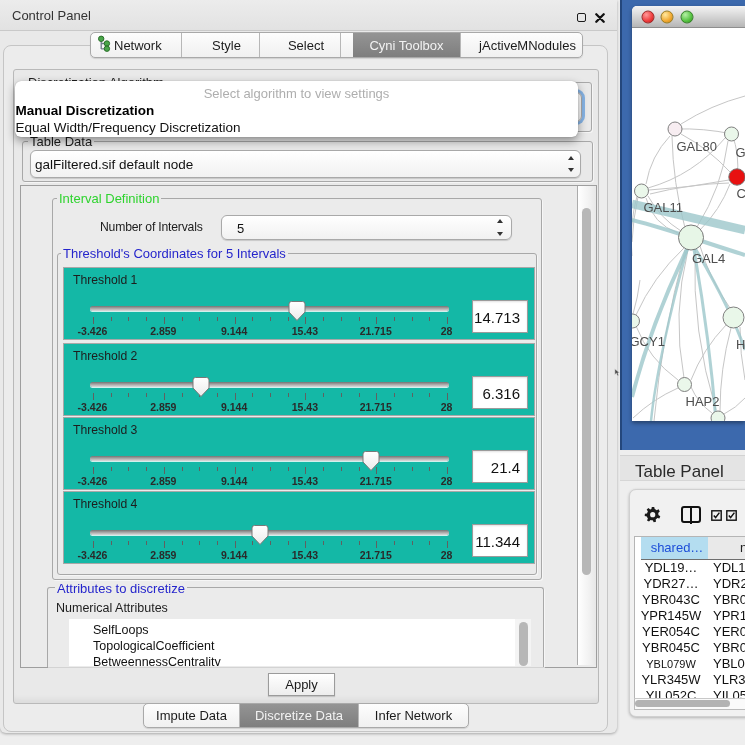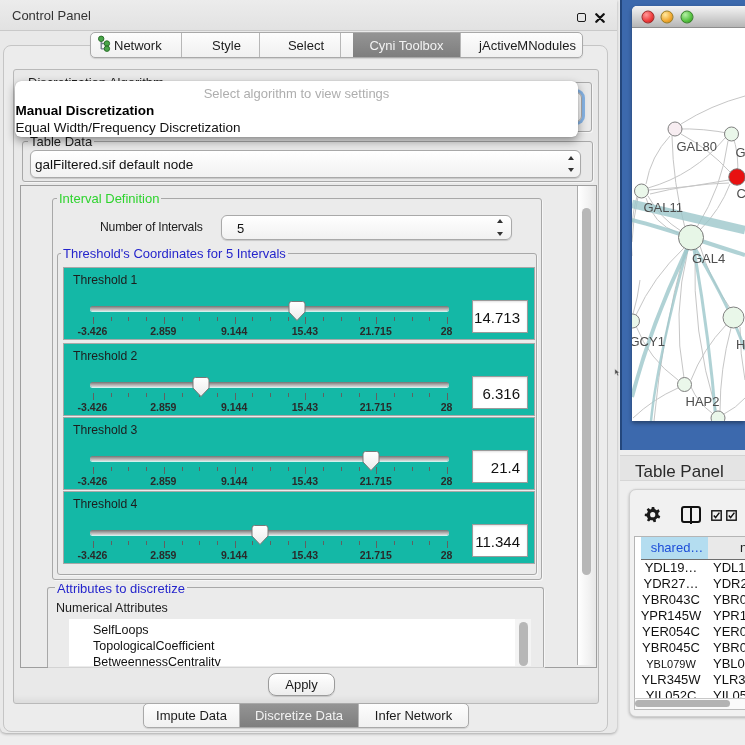--- a/index.html
+++ b/index.html
@@ -36,21 +36,21 @@
 .tick-lbl{position:absolute;transform:translateX(-50%);font-size:10.5px;font-weight:bold;color:#2a2a2a;white-space:nowrap;}
 .valbox{position:absolute;width:54px;height:31px;background:#fff;border:1px solid #9b9b9b;box-shadow:inset 0 1px 2px rgba(0,0,0,.12);}
 .valbox span{position:absolute;right:7px;top:50%;transform:translateY(-50%);font-size:15px;color:#111;}
 .thumb{position:absolute;width:18px;height:20px;margin-left:-9px;}
 
 .list{position:absolute;background:#fff;overflow:hidden;}
 .li{font-size:12.5px;color:#111;height:16px;line-height:16px;padding-left:24px;white-space:nowrap;}
 
 .sbtrackv{position:absolute;background:linear-gradient(90deg,#ffffff,#f2f2f2 60%,#e7e7e7);border-left:1px solid #ababab;}
 .sbthumbv{position:absolute;background:#b7b7b7;border-radius:5px;}
-.btn{position:absolute;background:linear-gradient(#ffffff,#ededed);border:1px solid #9b9b9b;border-radius:8px;font-size:13px;color:#1a1a1a;display:flex;align-items:center;justify-content:center;box-shadow:0 1px 1px rgba(0,0,0,.15);}
+.btn{position:absolute;background:linear-gradient(#ffffff,#ededed);border:1px solid #9b9b9b;border-radius:0;font-size:13px;color:#1a1a1a;display:flex;align-items:center;justify-content:center;box-shadow:0 1px 1px rgba(0,0,0,.15);}
 
 .bluepanel{position:absolute;left:620px;top:0;width:125px;height:450px;background:#3c69ad;border-left:2px solid #24477c;}
 .netwin{position:absolute;left:632px;top:6px;width:113px;height:415px;background:#fff;border-radius:5px 0 0 0;box-shadow:0 2px 4px rgba(0,0,0,.4);}
 .nettitle{position:absolute;left:0;top:0;width:113px;height:21px;background:linear-gradient(#f4f4f4,#b6b6b6);border-bottom:1px solid #8e8e8e;border-radius:5px 0 0 0;}
 .light{position:absolute;top:11px;width:11px;height:11px;border-radius:50%;transform:translate(-50%,-50%);}
 .tp-bar{position:absolute;left:620px;top:455px;width:125px;height:24px;background:#e4e4e4;border-top:1px solid #d2d2d2;border-bottom:1px solid #d6d6d6;}
 .tp-bar .t{position:absolute;left:15px;top:6px;font-size:17px;color:#2a2a2a;}
 .card{position:absolute;left:629px;top:489px;width:130px;height:226px;background:#f1f1f1;border:1px solid #d0d0d0;border-radius:7px;box-shadow:0 1px 3px rgba(0,0,0,.25);}
 
 .popup{position:absolute;left:15px;top:81px;width:563px;height:56px;background:#fff;border-radius:6px;box-shadow:0 4px 10px rgba(0,0,0,.4),0 0 1px rgba(0,0,0,.3);}

